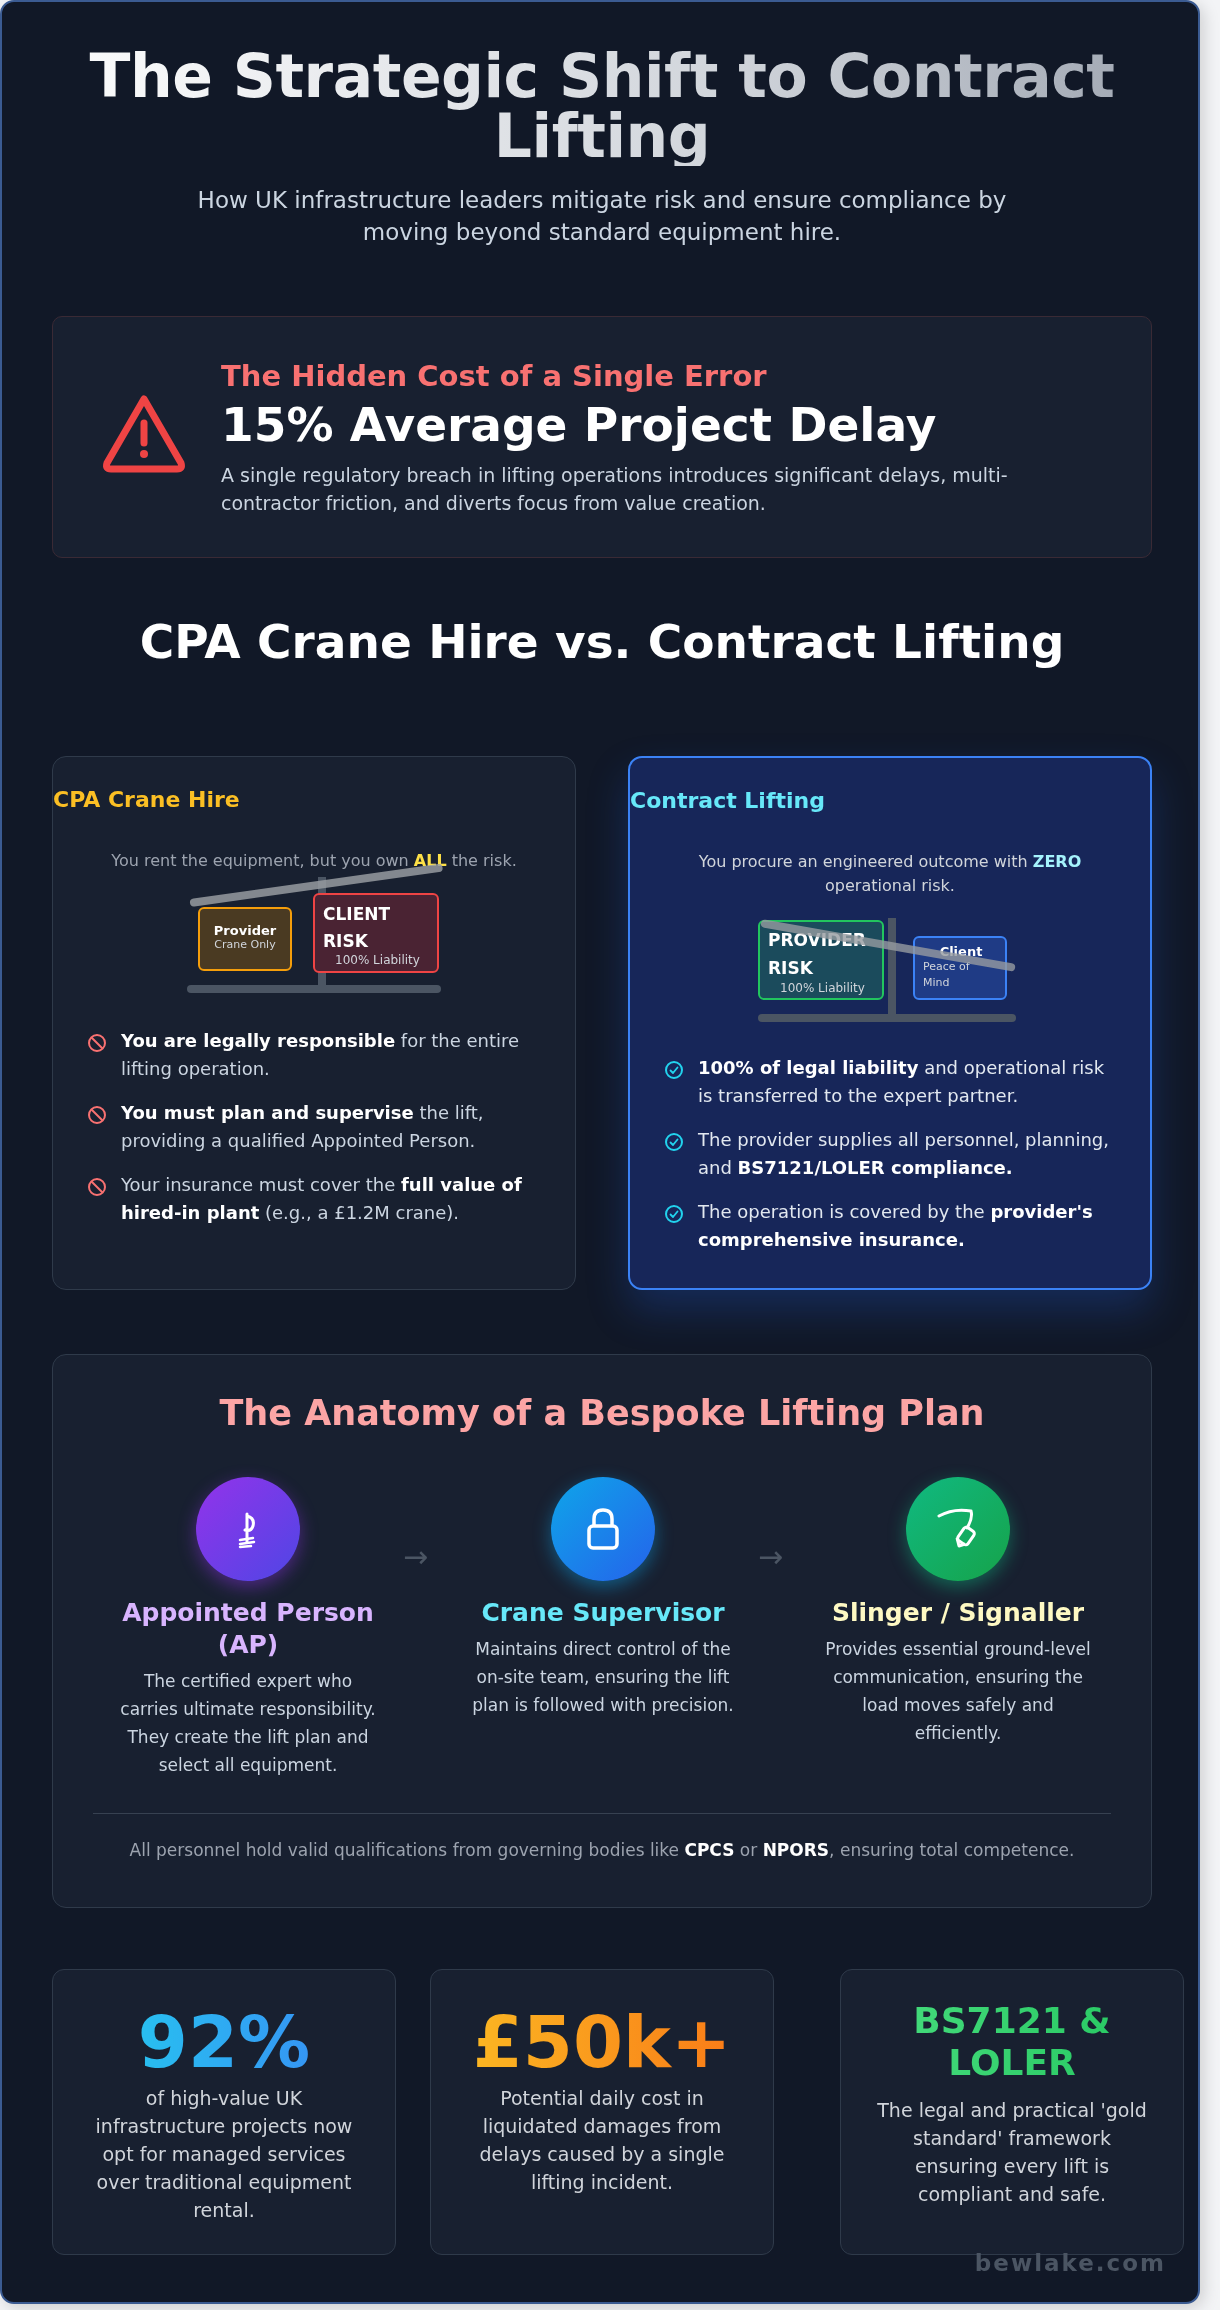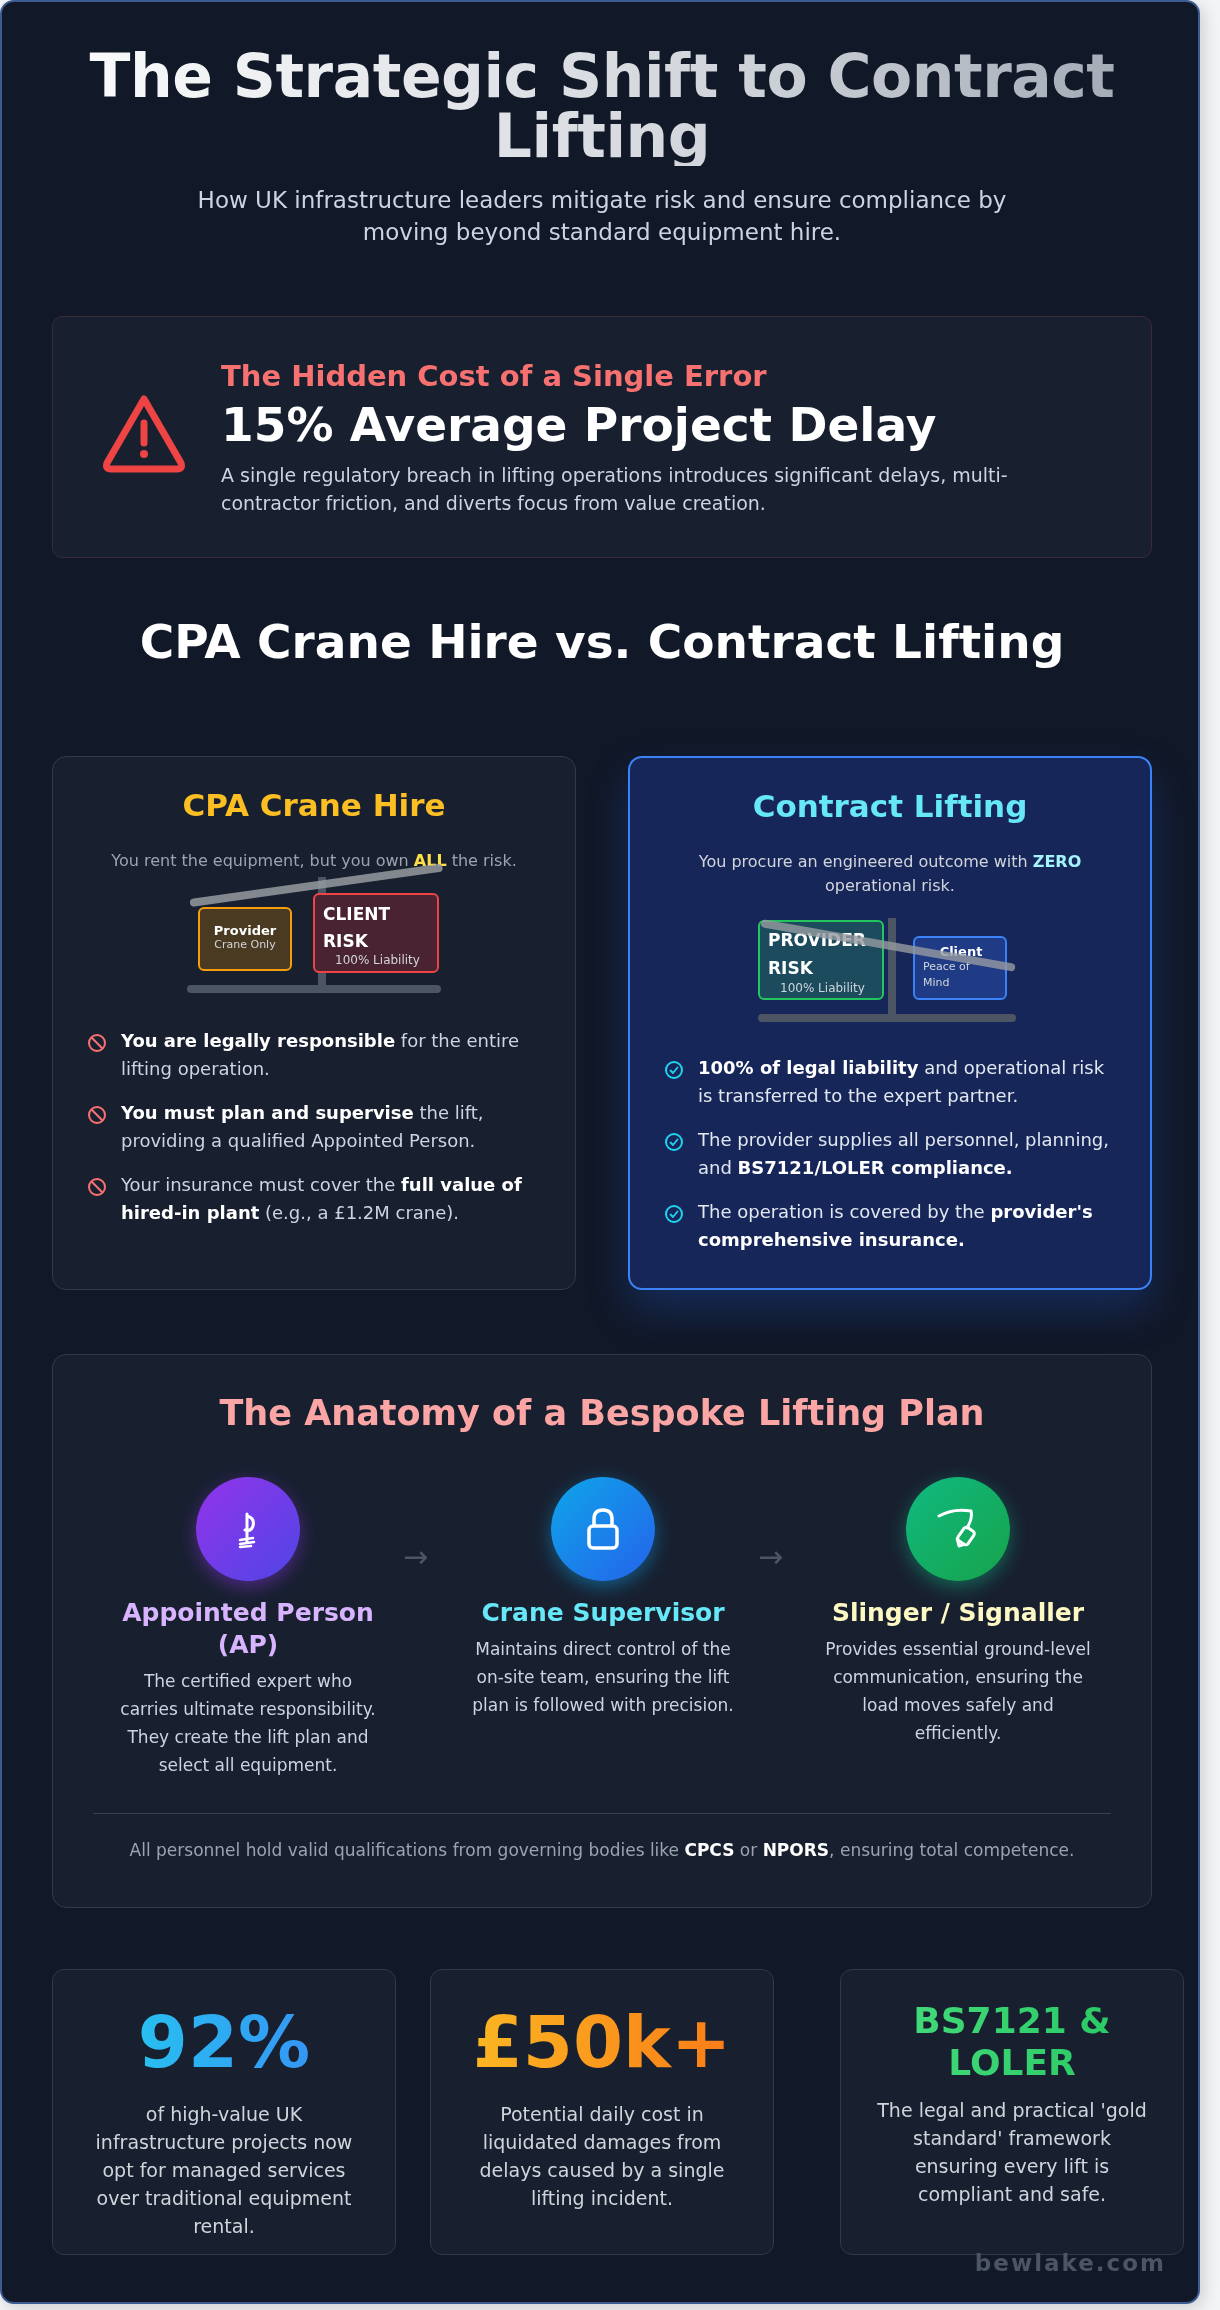--- a/index.html
+++ b/index.html
@@ -27,21 +27,21 @@
   .alert .big { position: absolute; left: 168px; top: 80px; font-size: 47px; font-weight: 700; color: #ffffff; }
   .alert .desc { position: absolute; left: 168px; top: 144px; width: 880px; font-size: 19px; line-height: 28px; color: #cbd5e1; }
 
   .compare-head { position: absolute; left: 0; top: 612px; width: 1200px; text-align: center; }
   .compare-head h2 { font-size: 47px; font-weight: 700; color: #ffffff; }
   .compare-head p { margin-top: 8px; font-size: 19px; color: #9ca3af; }
 
   .card { position: absolute; top: 754px; width: 524px; height: 534px; border-radius: 14px; }
   .card.cpa { left: 50px; background: #182030; border: 1px solid #2f3a4a; }
   .card.cl { left: 626px; background: #172659; border: 2px solid #3b82f6; box-shadow: 0 20px 40px rgba(37,99,235,0.25); }
-  .card h3 { position: absolute; left: 0; top: 30px; width: 100%; text-align: center; font-size: 31px; font-weight: 700; }
+  .card h3 { position: absolute; left: 0; top: 30px; width: 100%; font-size: 22px; font-weight: 700; }
   .card.cpa h3 { color: #fbbf24; }
   .card.cl h3 { color: #67e8f9; }
   .card .lead { position: absolute; left: 40px; right: 40px; top: 92px; text-align: center; font-size: 16px; line-height: 24px; }
   .card.cpa .lead { color: #9ca3af; }
   .card.cl .lead { color: #d1d5db; }
   .card .lead b.y { color: #fde047; }
   .card .lead b.c { color: #a5f3fc; }
 
   .scale { position: absolute; left: 0; top: 0; width: 100%; height: 100%; pointer-events: none; }
   .box { position: absolute; border-radius: 6px; color: #ffffff; }
@@ -69,21 +69,21 @@
   .anatomy .rule { position: absolute; left: 40px; right: 40px; top: 458px; height: 1px; background: #374151; }
   .anatomy .foot { position: absolute; left: 0; top: 485px; width: 100%; text-align: center; font-size: 17px; color: #9ca3af; }
   .anatomy .foot b { color: #ffffff; }
 
   .stat {
     position: absolute; top: 1967px; width: 344px; height: 286px;
     background: #182030; border: 1px solid #2f3a4a; border-radius: 12px; text-align: center;
   }
   .stat .num { margin-top: 30px; font-size: 72px; font-weight: 700; line-height: 84px; background-clip: text; -webkit-background-clip: text; color: transparent; }
   .stat .num.small { margin-top: 30px; font-size: 36px; line-height: 42px; }
-  .stat p { margin-top: 16px; padding: 0 36px; font-size: 19px; line-height: 28px; color: #d1d5db; }
+  .stat p { margin-top: 0; padding: 0 36px; font-size: 19px; line-height: 28px; color: #d1d5db; }
   .watermark { position: absolute; right: 32px; top: 2248px; font-size: 23px; font-weight: 700; letter-spacing: 2px; color: #4b5563; }
 </style>
 </head>
 <body>
 
 <div class="page">
 
   <header class="hero">
     <h1>The Strategic Shift to Contract Lifting</h1>
     <p>How UK infrastructure leaders mitigate risk and ensure compliance by moving beyond standard equipment hire.</p>

